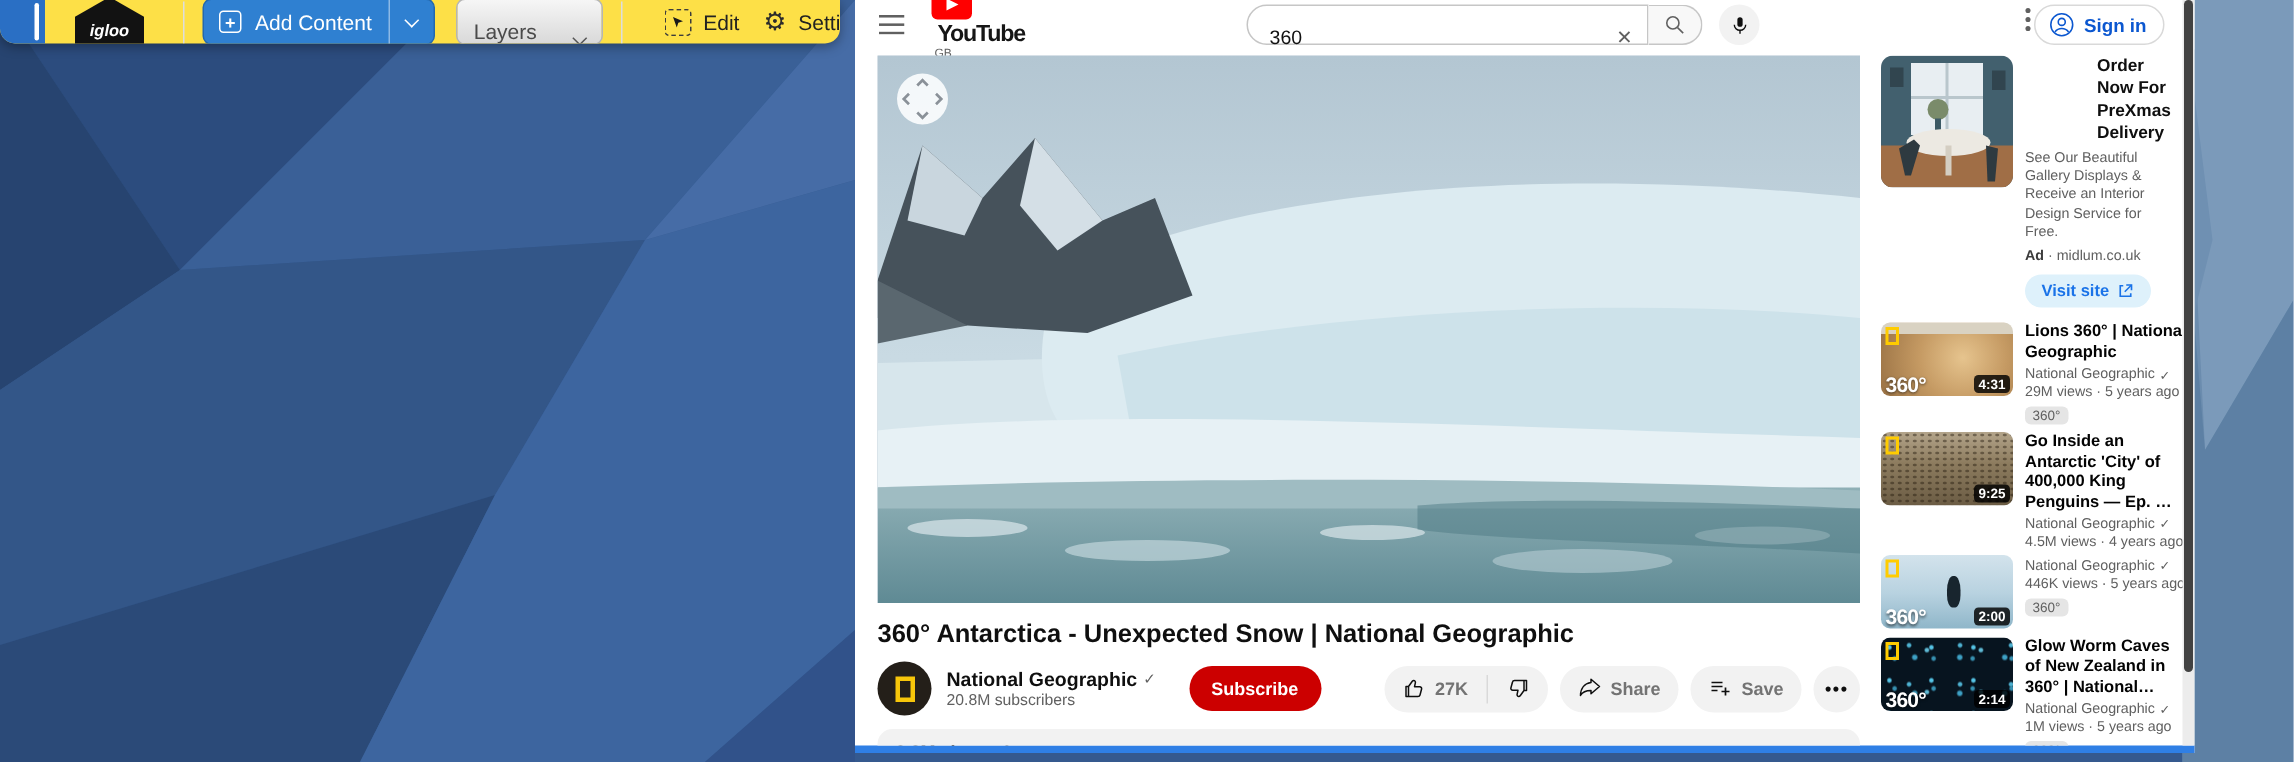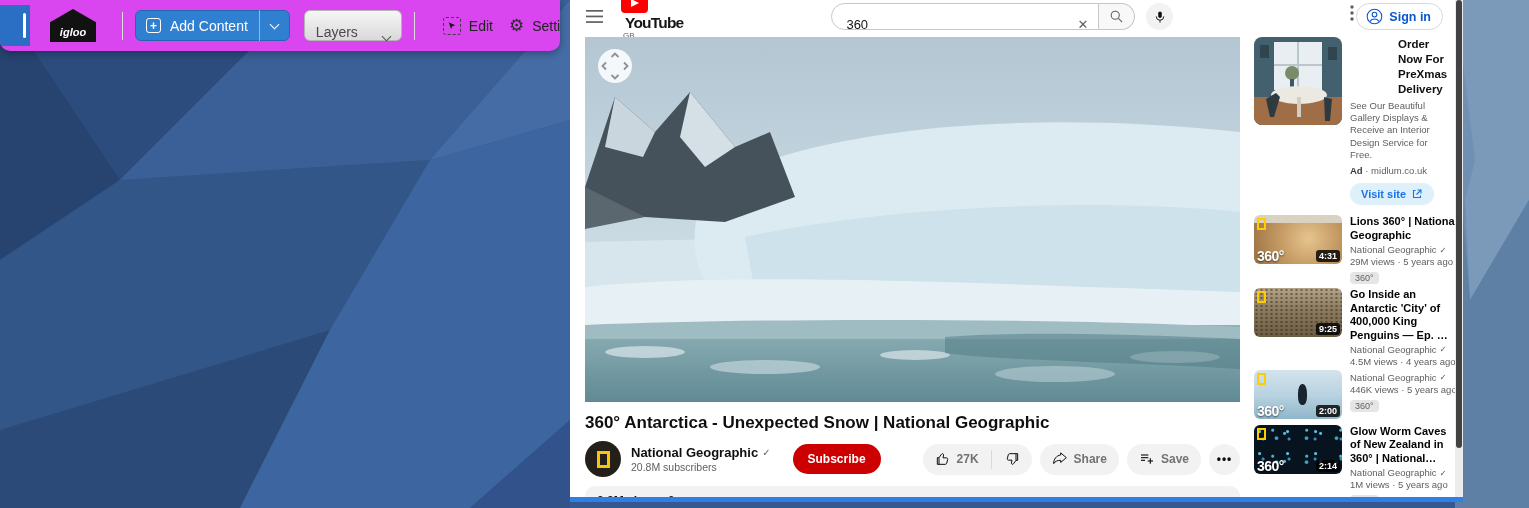--- a/index.html
+++ b/index.html
@@ -1,21 +1,21 @@
 <!DOCTYPE html>
 <html><head>
 <meta charset="utf-8">
 <style>
   * { margin:0; padding:0; box-sizing:border-box; }
   html,body { width:1529px; height:508px; overflow:hidden; font-family:"Liberation Sans", sans-serif; }
   .stage { position:relative; width:1529px; height:508px; background:#35598e; overflow:hidden; }
   .wallpaper { position:absolute; inset:0; }
 
   
-  .toolbar { position:absolute; left:0; top:0; width:560px; height:51px; background:#d946ef;
+  .toolbar { position:absolute; left:0; top:0; width:560px; height:29px; background:#fde047;
              border-radius:0 0 10px 10px; display:flex; align-items:center;
              box-shadow:0 2px 8px rgba(0,0,0,.35); z-index:5; overflow:hidden; }
   .drag-strip { width:30px; height:41px; background:#2a6fc4; position:relative; flex:0 0 auto; }
   .drag-strip::after { content:""; position:absolute; left:23px; top:8px; width:3px; height:25px; background:#fff; border-radius:2px; }
   .igloo-logo { width:46px; height:33px; background:#121212; margin:0 14px 0 20px;
                 clip-path:polygon(50% 0%, 100% 40%, 100% 100%, 0% 100%, 0% 40%);
                 display:flex; align-items:flex-end; justify-content:center; flex:0 0 auto; }
   .igloo-logo span { color:#fff; font-size:11px; font-weight:bold; font-style:italic; padding-bottom:4px; }
   .tb-divider { width:1px; height:28px; background:#ddd; margin:0 12px; flex:0 0 auto; }
   .btn-add { display:flex; align-items:center; height:31px; background:#2f80d1; border:1px solid #2368ae;

